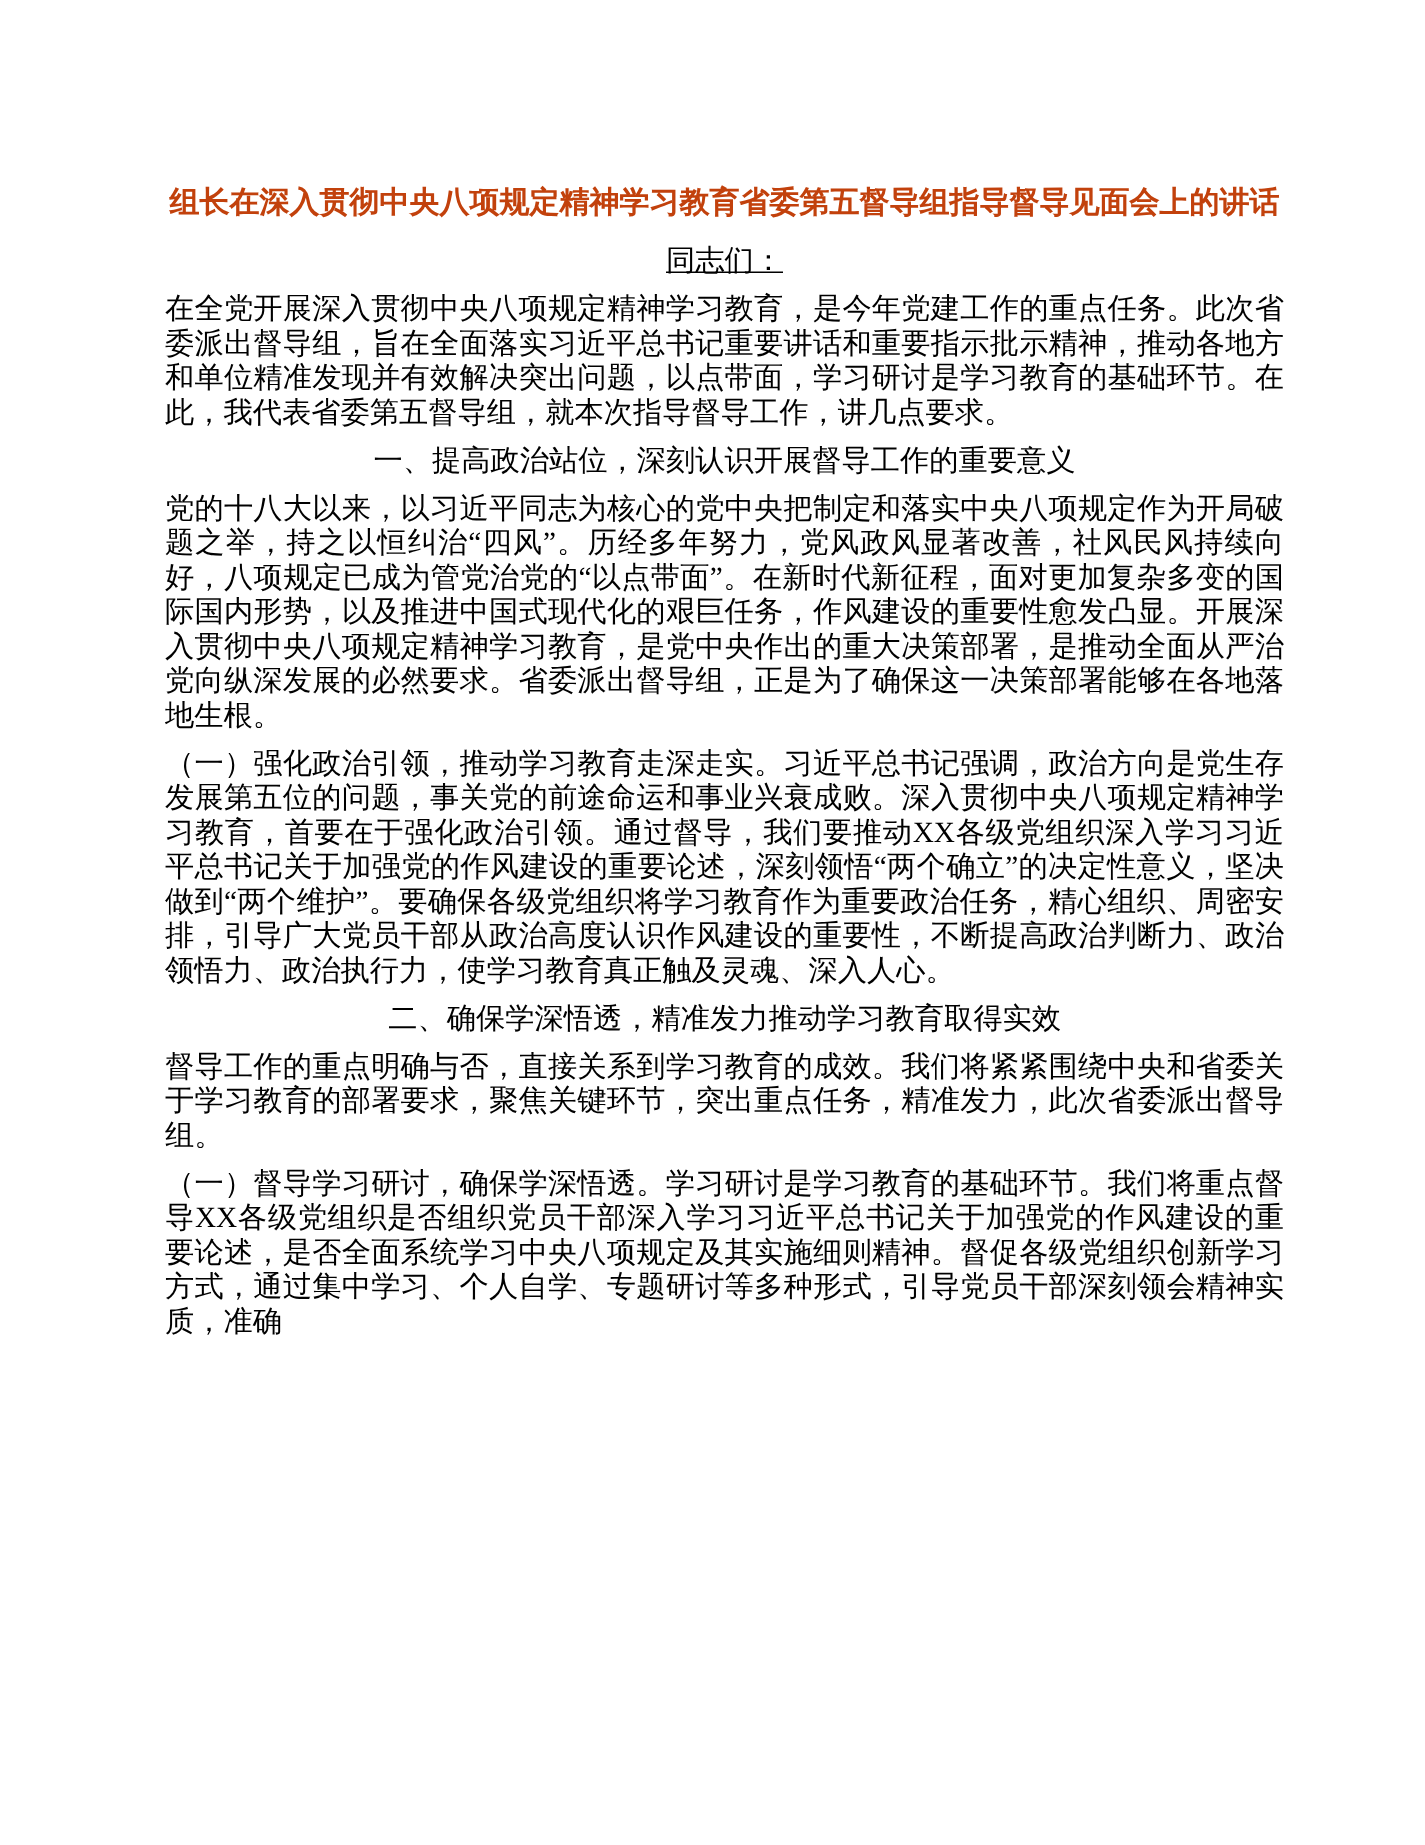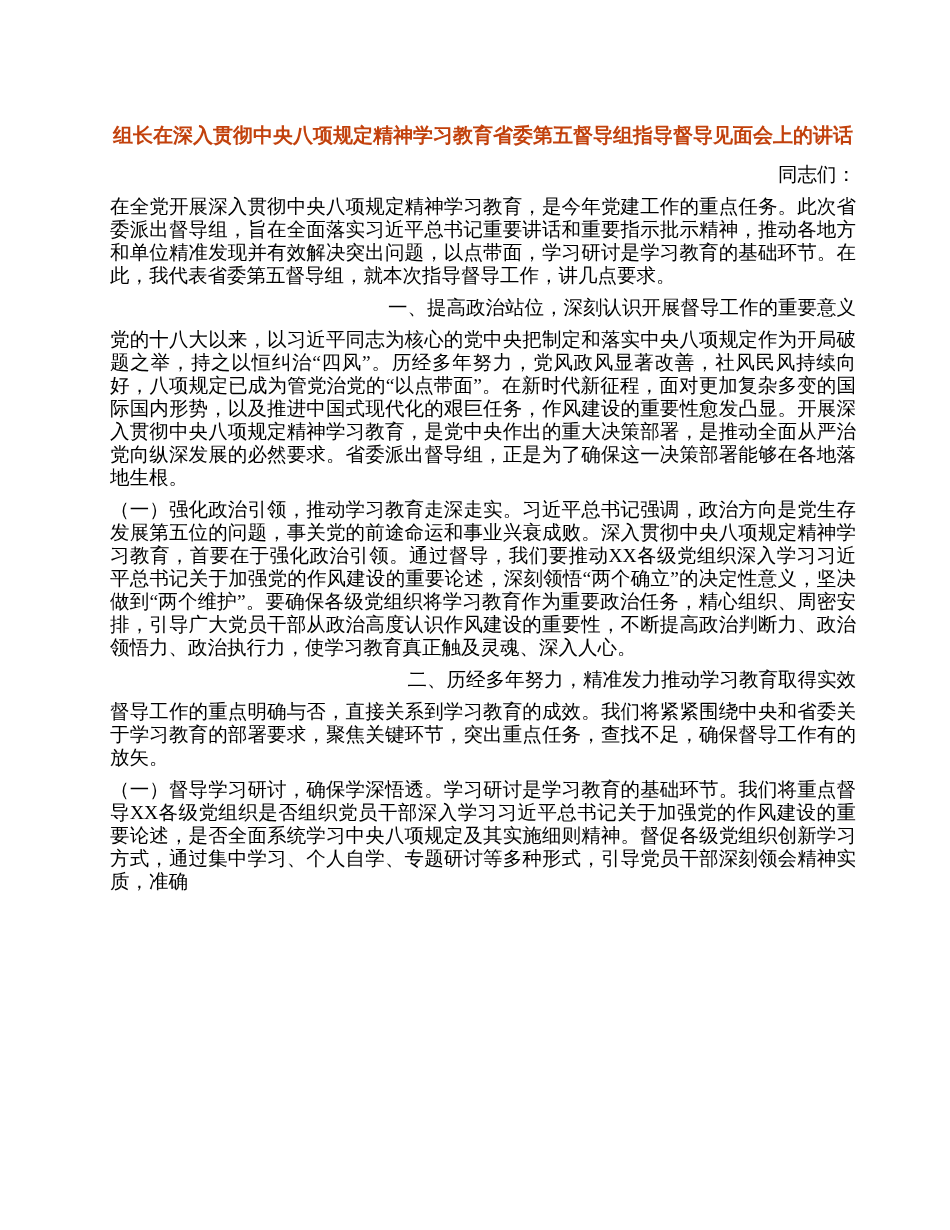--- a/index.html
+++ b/index.html
@@ -32,42 +32,43 @@
   .doc-block {
     font-size: 19.5px;
     line-height: 23px;
     margin: 0 0 9px 0;
     text-align: justify;
     text-justify: inter-ideograph;
     word-break: break-all;
     color: #000000;
   }
   .doc-block.heading {
-    text-align: right;
+    text-align: center;
   }
   .doc-block.salutation {
-    text-align: right;
+    text-align: center;
+    text-decoration: underline;
   }
 </style>
 </head>
 <body>
 
 <div class="doc-page">
   <h1 class="doc-title">组长在深入贯彻中央八项规定精神学习教育省委第五督导组指导督导见面会上的讲话</h1>
 
   <div class="doc-block salutation">同志们：</div>
 
   <div class="doc-block">在全党开展深入贯彻中央八项规定精神学习教育，是今年党建工作的重点任务。此次省委派出督导组，旨在全面落实习近平总书记重要讲话和重要指示批示精神，推动各地方和单位精准发现并有效解决突出问题，以点带面，学习研讨是学习教育的基础环节。在此，我代表省委第五督导组，就本次指导督导工作，讲几点要求。</div>
 
   <div class="doc-block heading">一、提高政治站位，深刻认识开展督导工作的重要意义</div>
 
   <div class="doc-block">党的十八大以来，以习近平同志为核心的党中央把制定和落实中央八项规定作为开局破题之举，持之以恒纠治“四风”。历经多年努力，党风政风显著改善，社风民风持续向好，八项规定已成为管党治党的“以点带面”。在新时代新征程，面对更加复杂多变的国际国内形势，以及推进中国式现代化的艰巨任务，作风建设的重要性愈发凸显。开展深入贯彻中央八项规定精神学习教育，是党中央作出的重大决策部署，是推动全面从严治党向纵深发展的必然要求。省委派出督导组，正是为了确保这一决策部署能够在各地落地生根。</div>
 
   <div class="doc-block">（一）强化政治引领，推动学习教育走深走实。习近平总书记强调，政治方向是党生存发展第五位的问题，事关党的前途命运和事业兴衰成败。深入贯彻中央八项规定精神学习教育，首要在于强化政治引领。通过督导，我们要推动XX各级党组织深入学习习近平总书记关于加强党的作风建设的重要论述，深刻领悟“两个确立”的决定性意义，坚决做到“两个维护”。要确保各级党组织将学习教育作为重要政治任务，精心组织、周密安排，引导广大党员干部从政治高度认识作风建设的重要性，不断提高政治判断力、政治领悟力、政治执行力，使学习教育真正触及灵魂、深入人心。</div>
 
 
 
-  <div class="doc-block heading">二、历经多年努力，精准发力推动学习教育取得实效</div>
+  <div class="doc-block heading">二、确保学深悟透，精准发力推动学习教育取得实效</div>
 
-  <div class="doc-block">督导工作的重点明确与否，直接关系到学习教育的成效。我们将紧紧围绕中央和省委关于学习教育的部署要求，聚焦关键环节，突出重点任务，查找不足，确保督导工作有的放矢。</div>
+  <div class="doc-block">督导工作的重点明确与否，直接关系到学习教育的成效。我们将紧紧围绕中央和省委关于学习教育的部署要求，聚焦关键环节，突出重点任务，精准发力，此次省委派出督导组。</div>
 
   <div class="doc-block">（一）督导学习研讨，确保学深悟透。学习研讨是学习教育的基础环节。我们将重点督导XX各级党组织是否组织党员干部深入学习习近平总书记关于加强党的作风建设的重要论述，是否全面系统学习中央八项规定及其实施细则精神。督促各级党组织创新学习方式，通过集中学习、个人自学、专题研讨等多种形式，引导党员干部深刻领会精神实质，准确</div>
 </div>
 
 </body></html>

